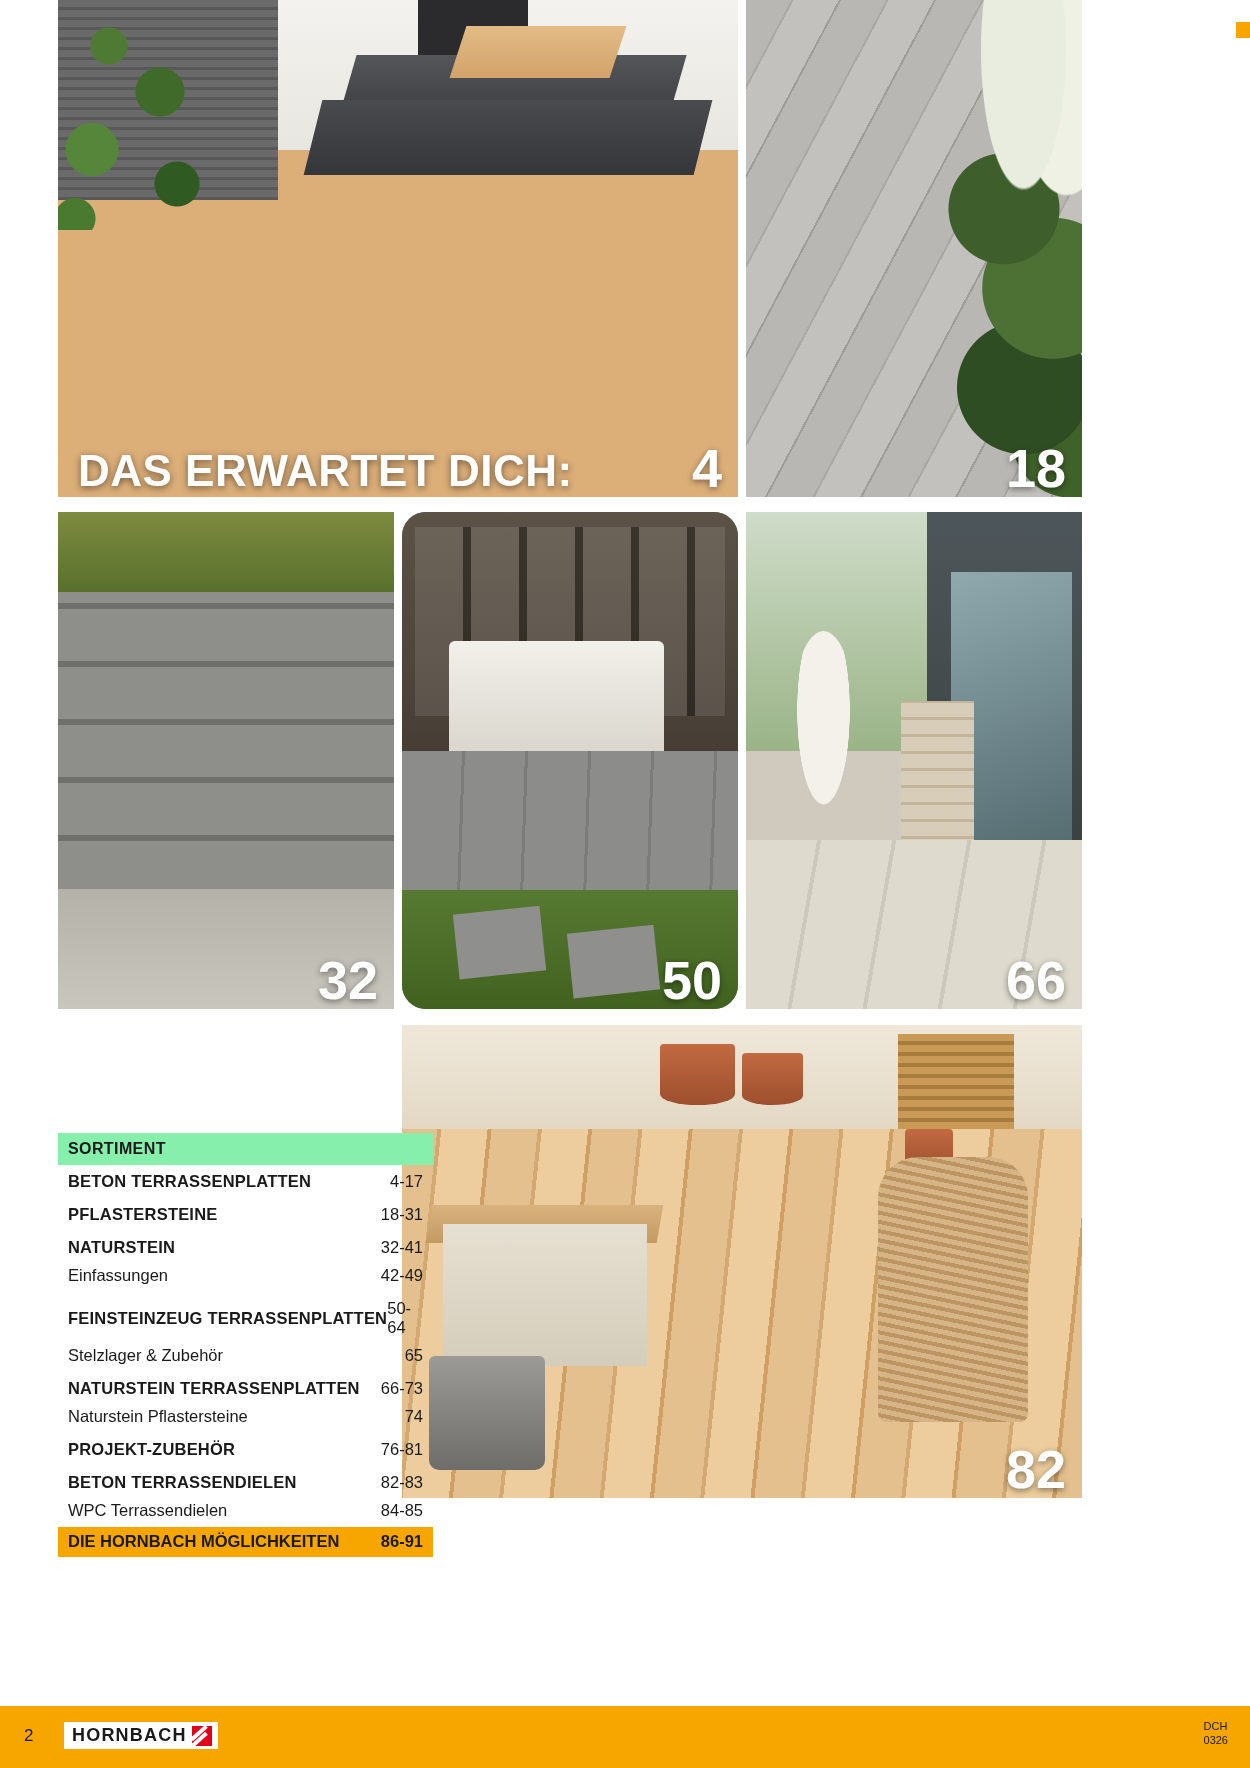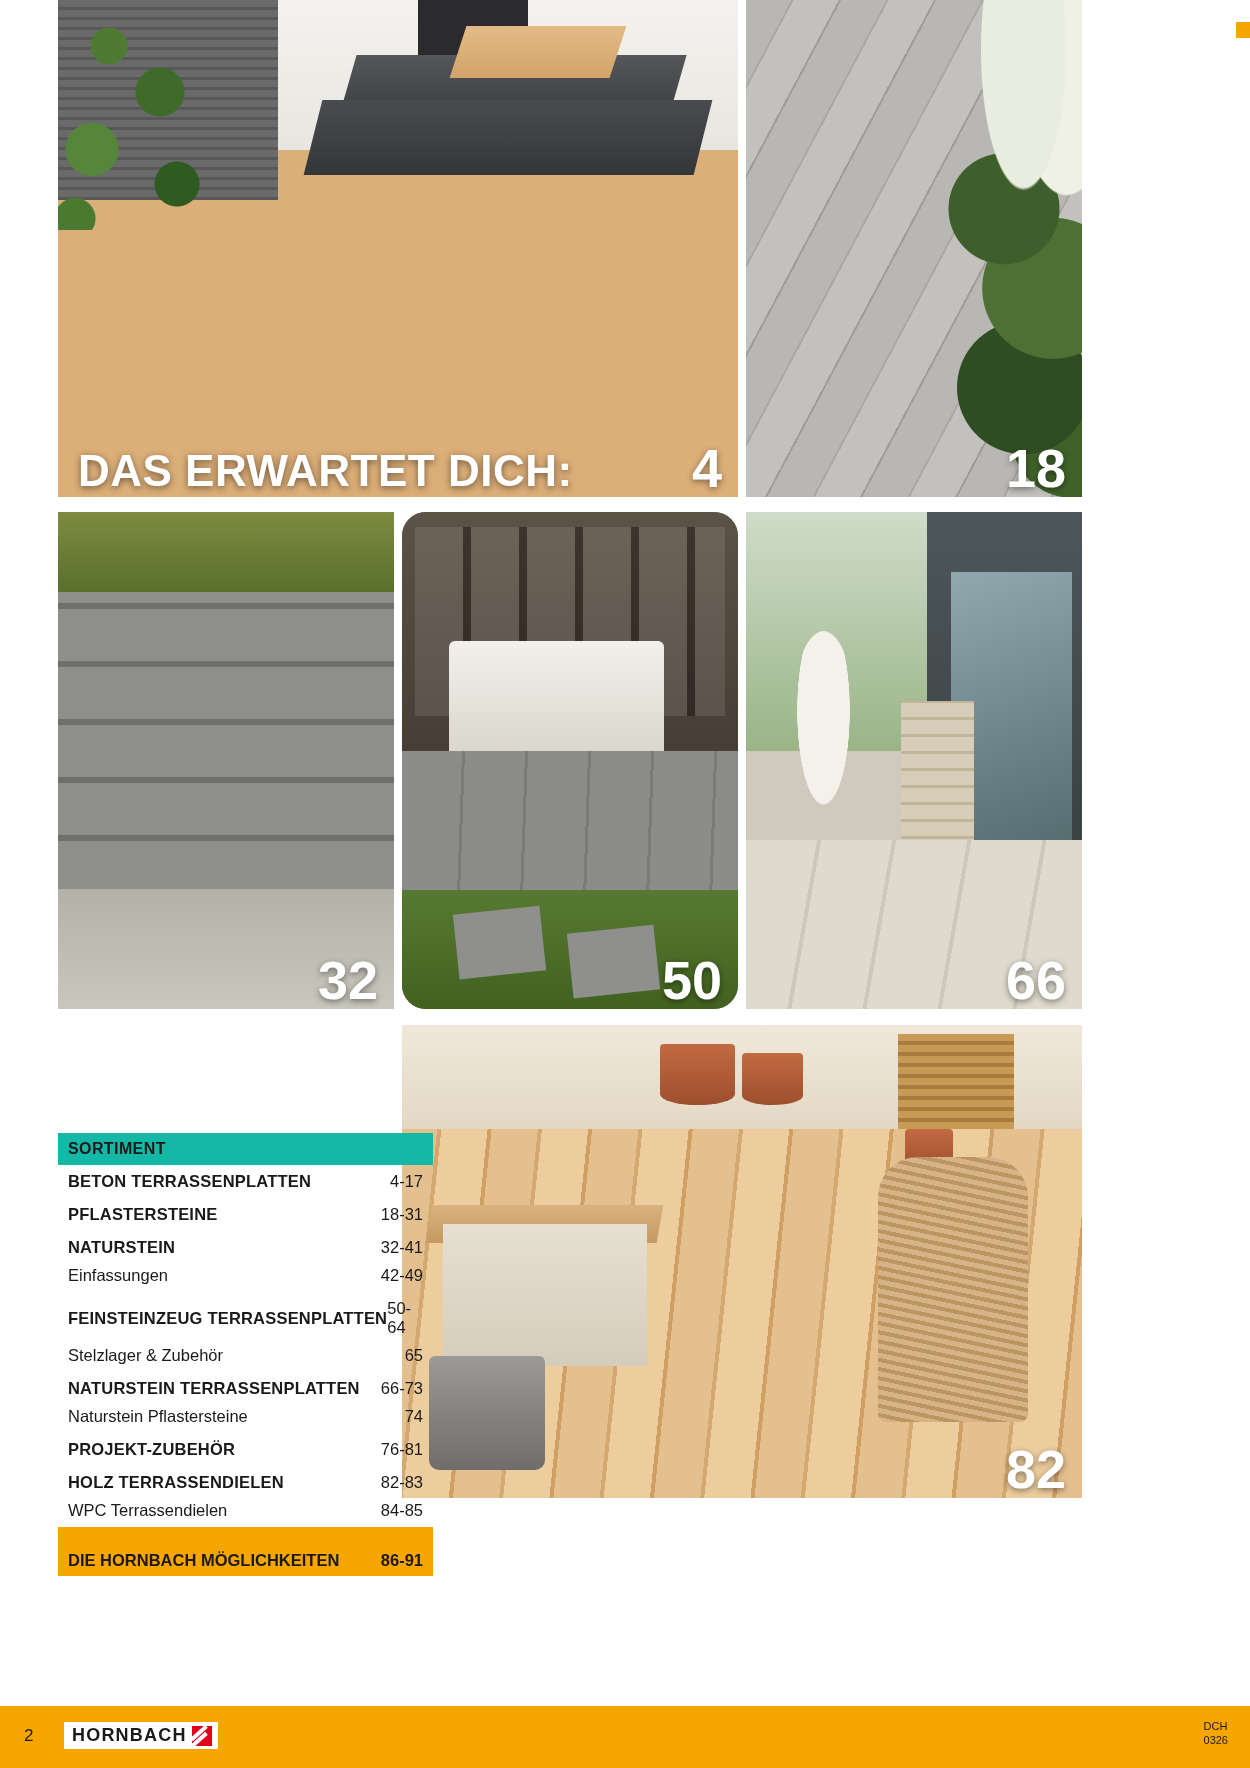--- a/index.html
+++ b/index.html
@@ -232,21 +232,21 @@
     border-radius:6px 6px 10px 10px;
   }
 
   
   .toc {
     position: absolute;
     left: 58px; top: 1133px;
     width: 375px;
   }
   .toc-header {
-    background: #14b8a6;
+    background: #86efac;
     padding: 7px 10px 7px 10px;
     font-size: 16px;
     font-weight: 700;
     letter-spacing: .4px;
     color: #1a1a1a;
   }
   .toc-row {
     display: flex;
     justify-content: space-between;
     align-items: center;
@@ -256,21 +256,21 @@
   }
   .toc-row.bold .toc-label { font-weight: 700; letter-spacing: .2px; }
   .toc-row.bold .toc-pages { font-weight: 400; }
   .toc-row.sub { padding-top: 2px; padding-bottom: 7px; }
   .toc-row.sub .toc-label { font-weight: 400; }
   .toc-label { white-space: nowrap; }
   .toc-pages { font-variant-numeric: tabular-nums; }
   .toc-row.highlight {
     background: #f7a600;
     font-weight: 700;
-    padding-top: 24px;
+    padding-top: 5px;
     padding-bottom: 6px;
   }
   .toc-row.highlight .toc-label,
   .toc-row.highlight .toc-pages { font-weight: 700; color: #1a1a1a; }
 
   
   .footer {
     position: absolute;
     left: 0; bottom: 0;
     width: 1250px; height: 62px;
@@ -420,21 +420,21 @@
     </div>
     <div class="toc-row sub">
       <span class="toc-label">Naturstein Pflastersteine</span>
       <span class="toc-pages">74</span>
     </div>
     <div class="toc-row bold">
       <span class="toc-label">PROJEKT-ZUBEHÖR</span>
       <span class="toc-pages">76-81</span>
     </div>
     <div class="toc-row bold">
-      <span class="toc-label">HOLZ TERRASSENDIELEN</span>
+      <span class="toc-label">BETON TERRASSENDIELEN</span>
       <span class="toc-pages">82-83</span>
     </div>
     <div class="toc-row sub">
       <span class="toc-label">WPC Terrassendielen</span>
       <span class="toc-pages">84-85</span>
     </div>
     <div class="toc-row highlight">
       <span class="toc-label">DIE HORNBACH MÖGLICHKEITEN</span>
       <span class="toc-pages">86-91</span>
     </div>

